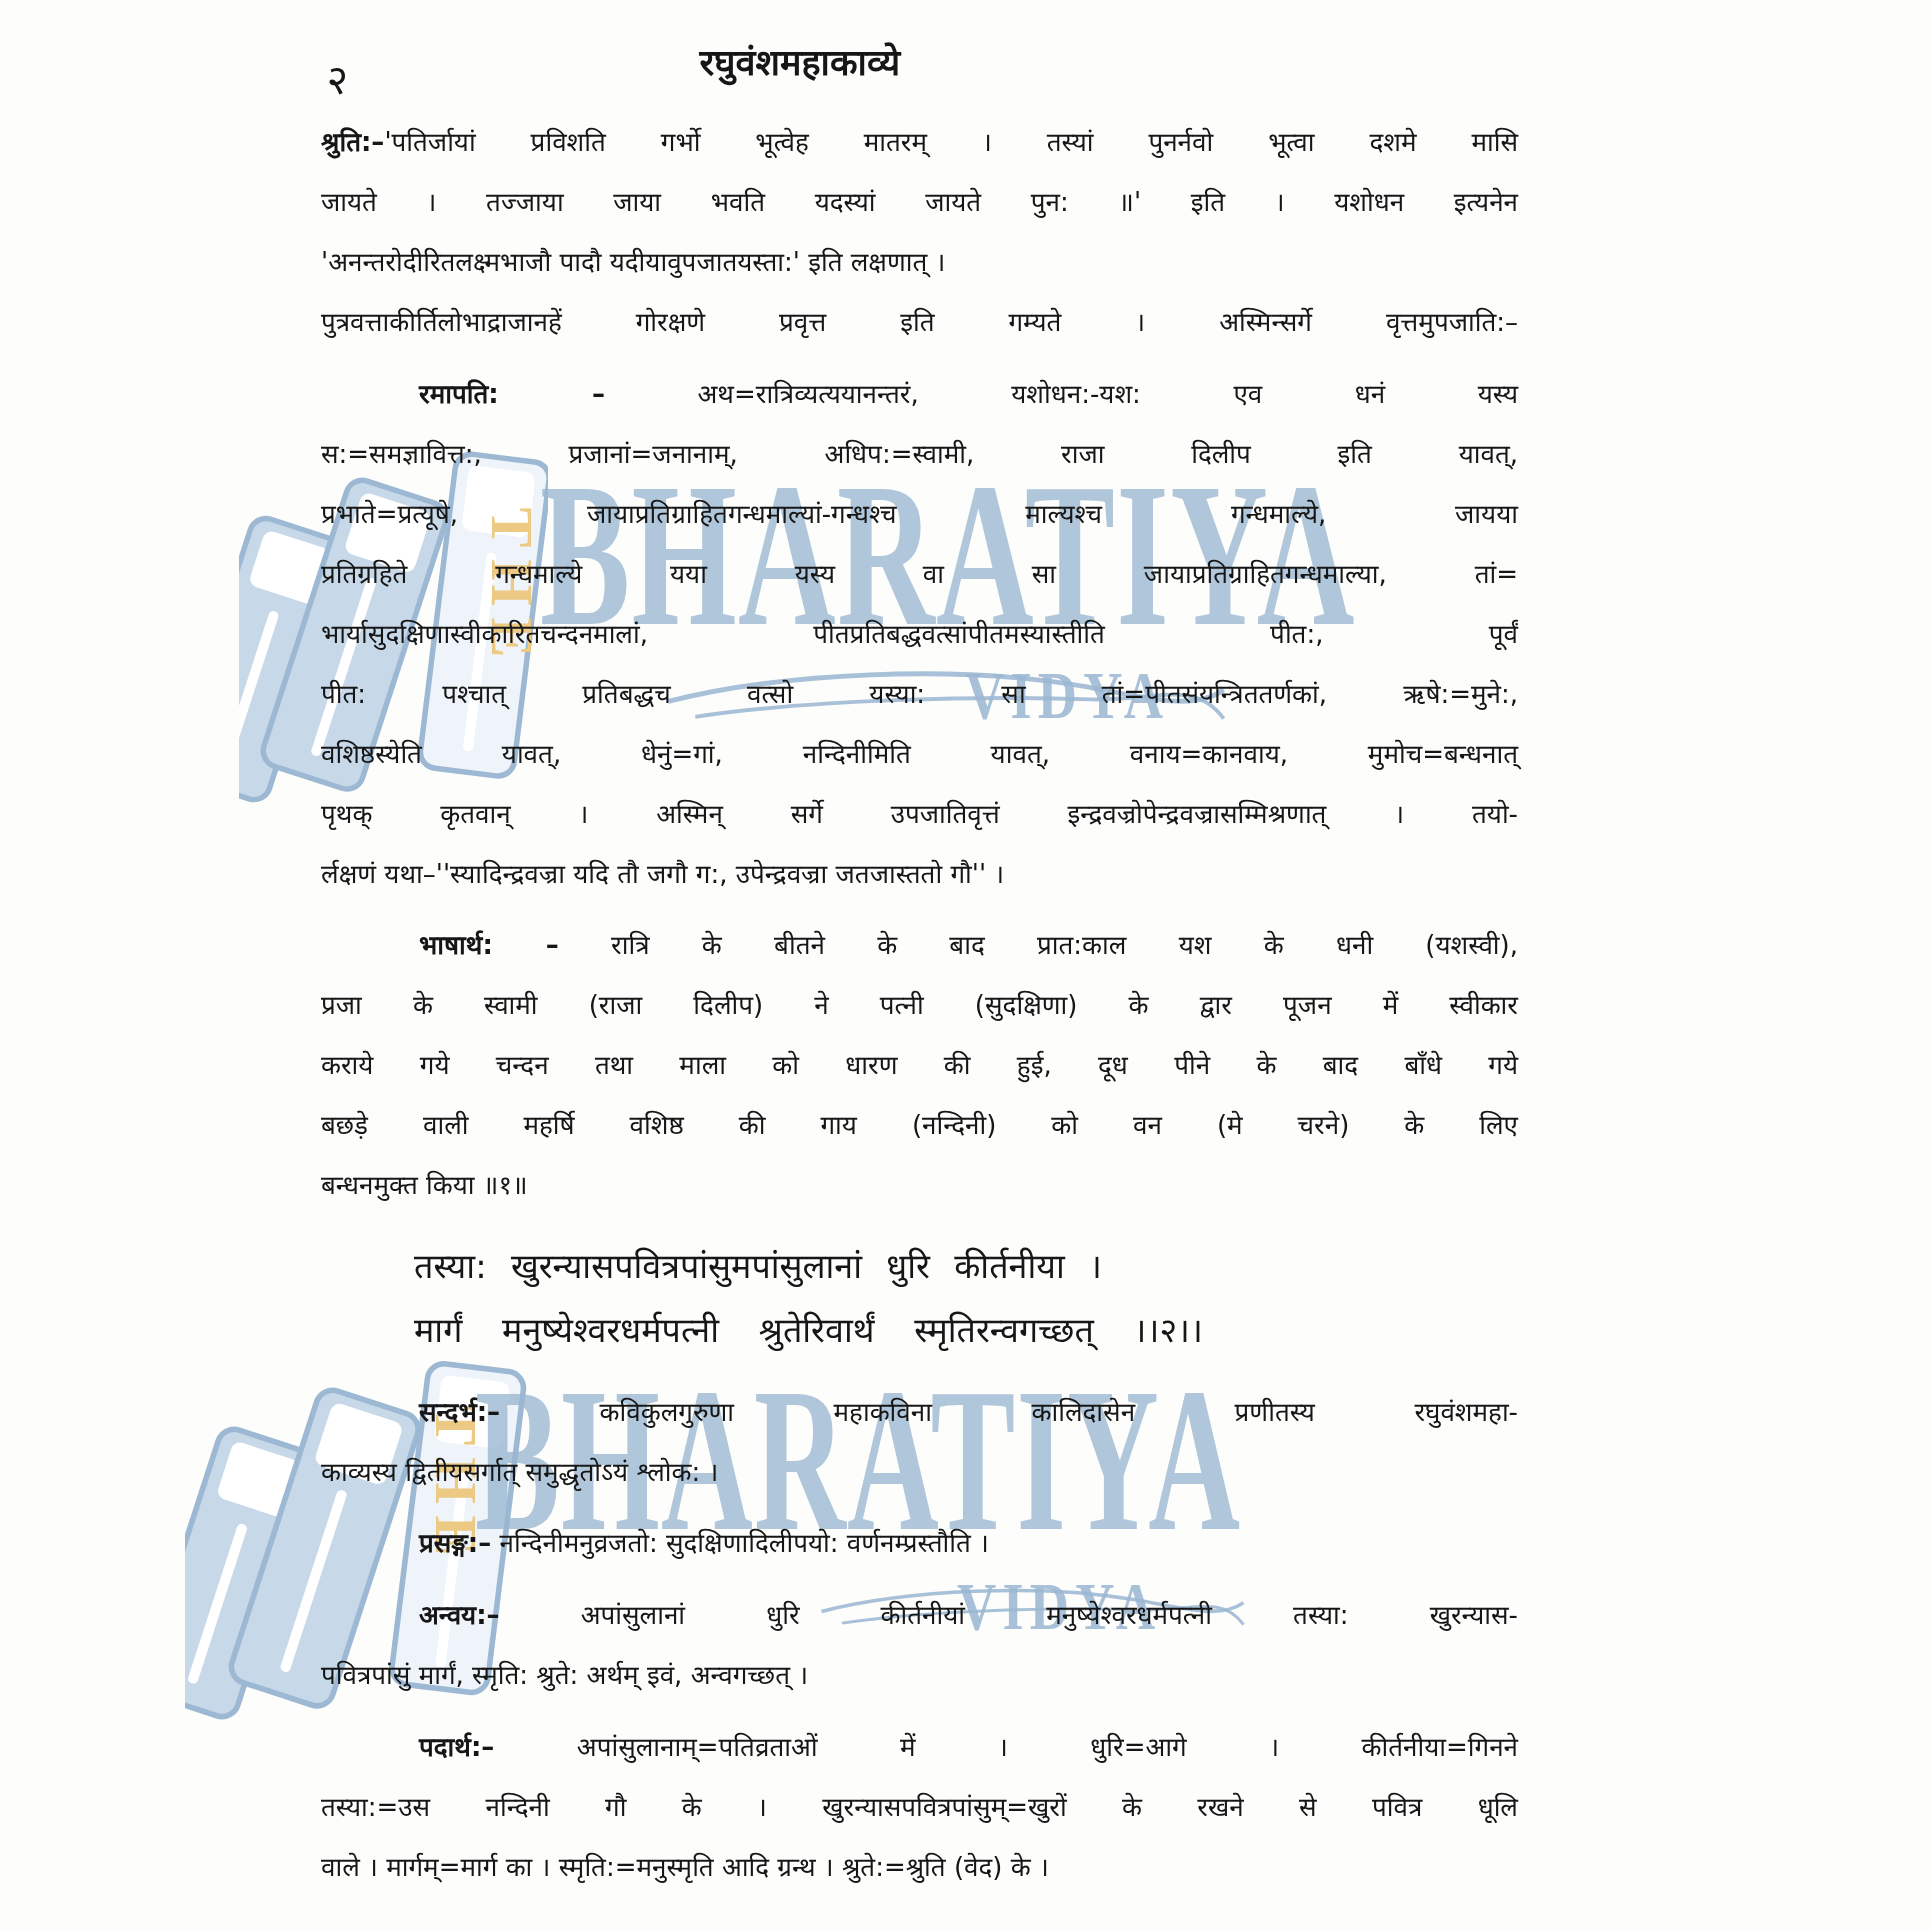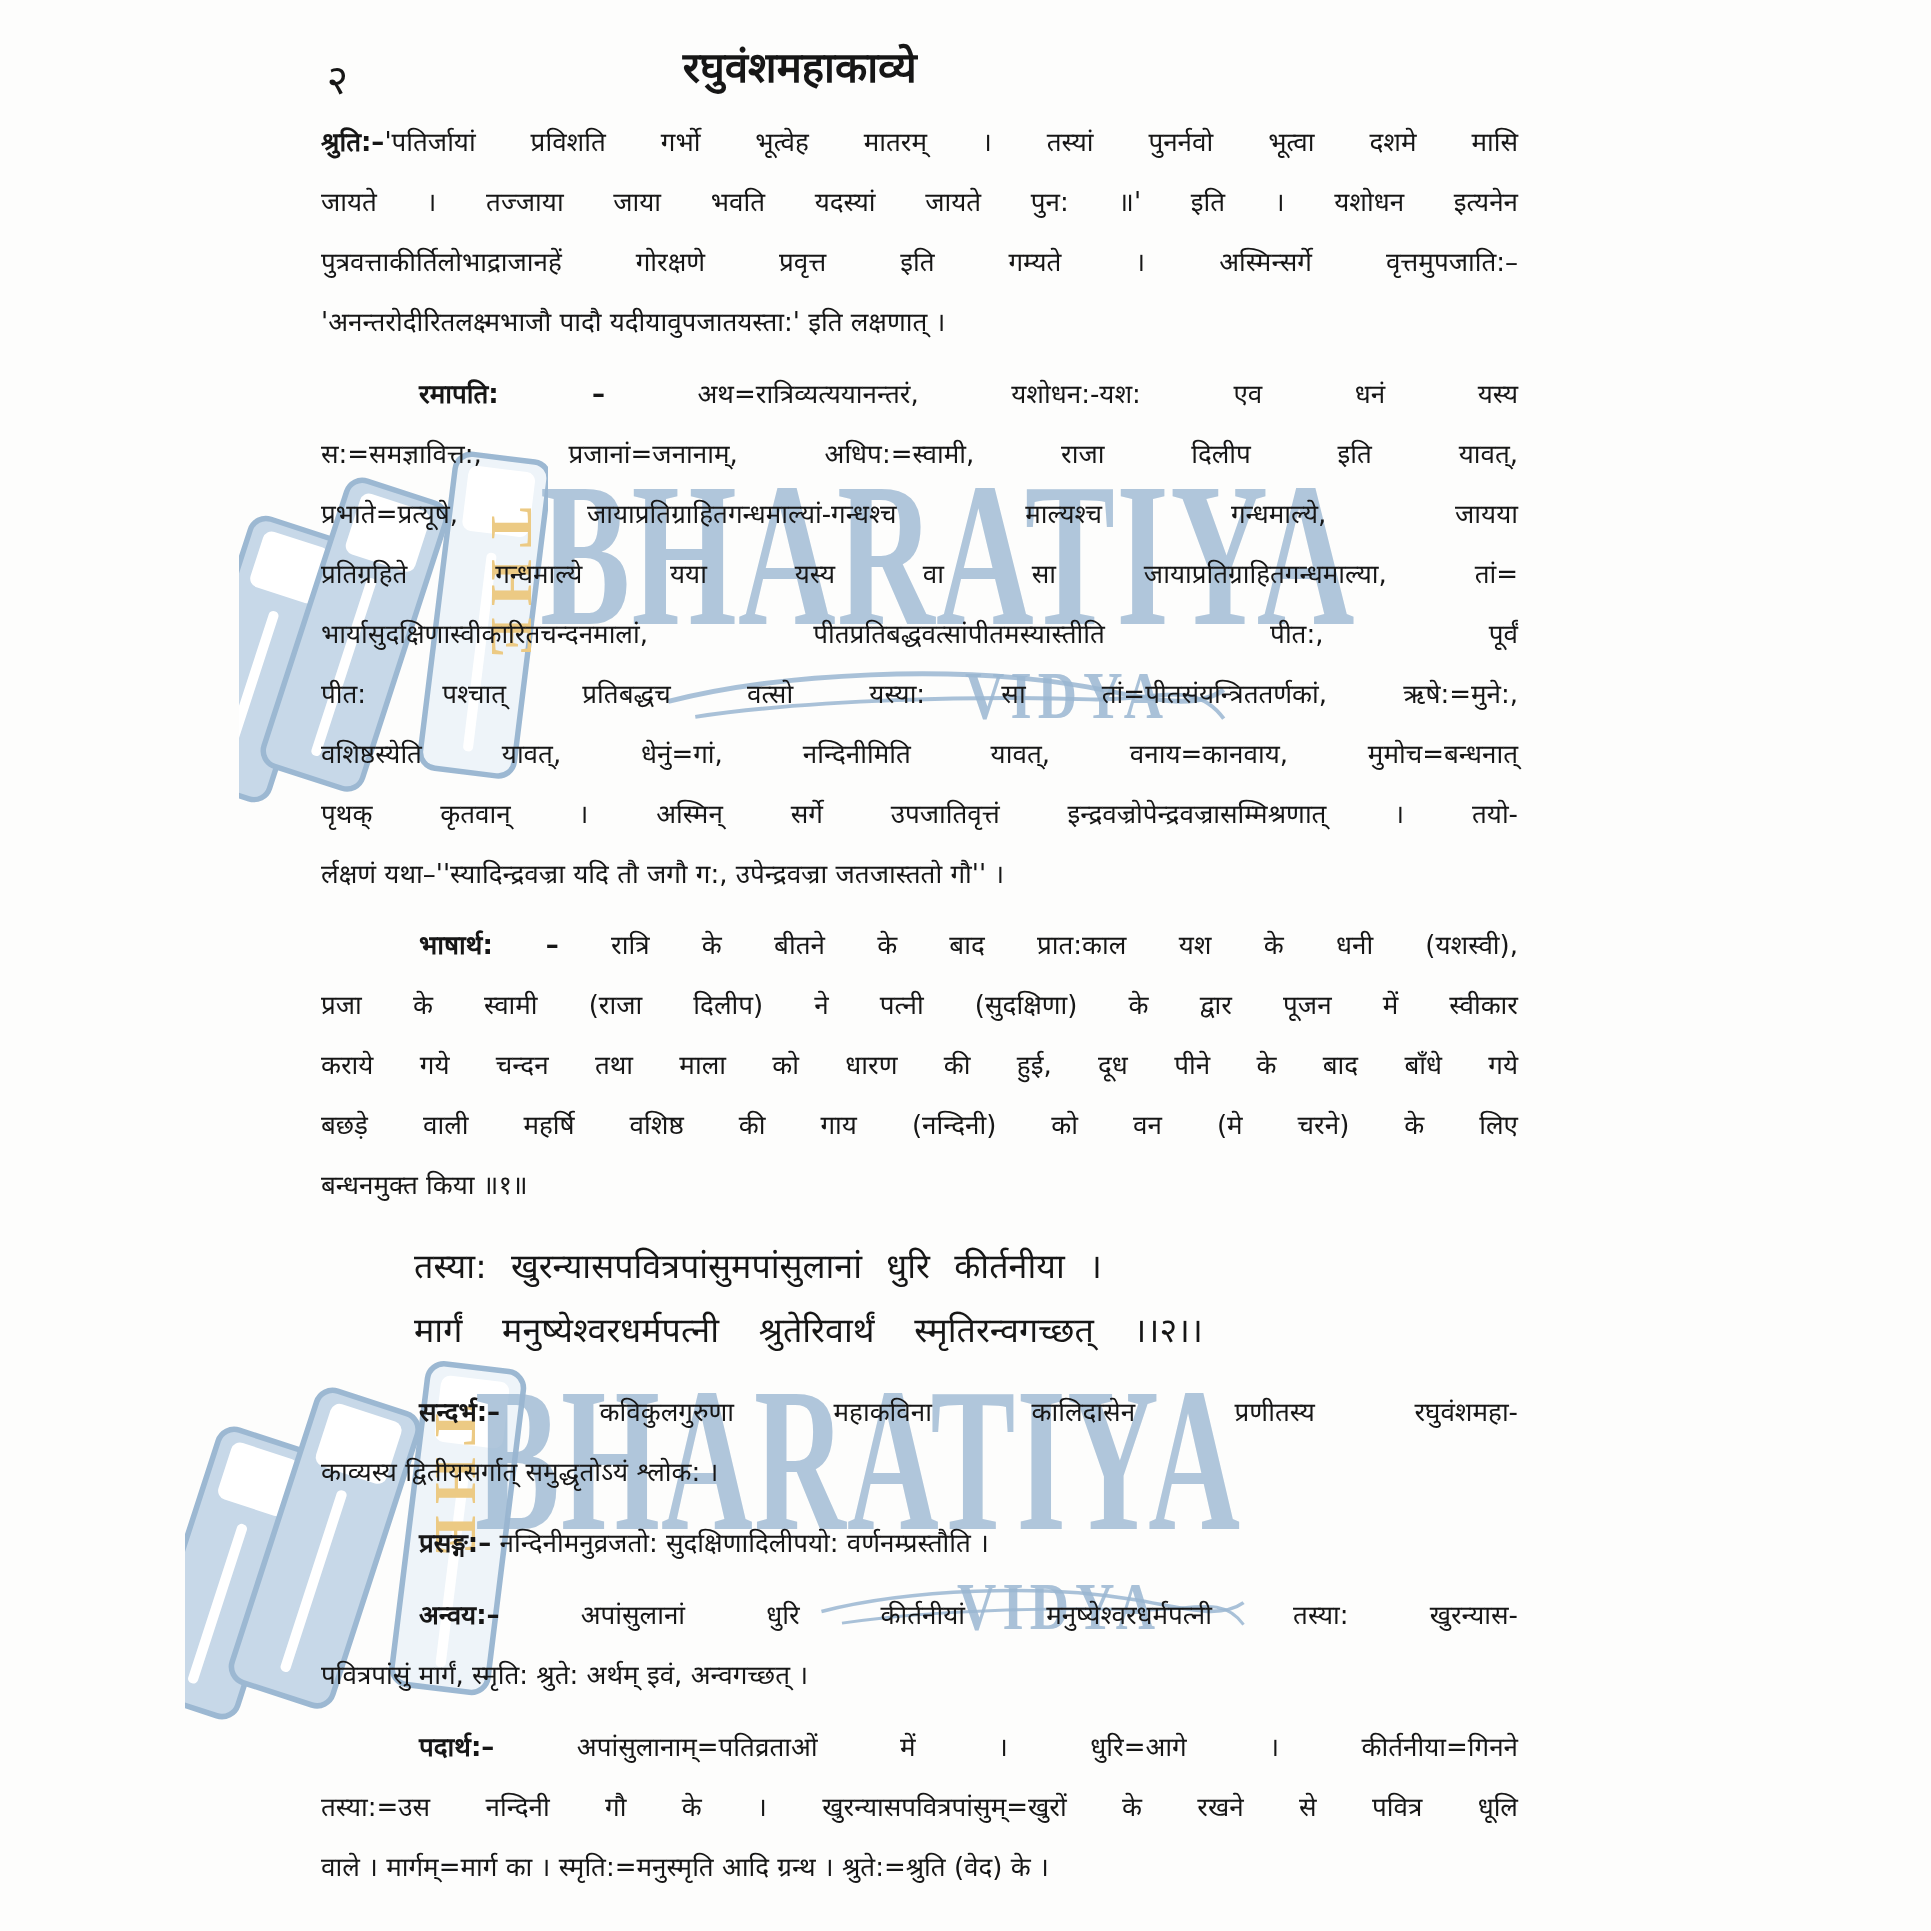--- a/index.html
+++ b/index.html
@@ -3,21 +3,21 @@
 <meta charset="utf-8">
 <style>
   html,body{margin:0;padding:0;background:#e8e8e8;}
   .page{position:relative;width:1931px;height:1931px;background:#fdfdfc;overflow:hidden;
         font-family:"DejaVu Sans",sans-serif;color:#161616;}
   
   .text-col{position:absolute;left:321px;top:35px;width:1197px;z-index:2;}
   .header{position:relative;height:77px;}
   .page-number{position:absolute;left:5.8px;top:15.4px;font-size:41px;}
   .doc-title{position:absolute;left:40%;transform:translateX(-50%);top:1.9px;
-             font-size:42px;font-weight:700;white-space:nowrap;}
+             font-size:36px;font-weight:700;white-space:nowrap;}
   .line{font-size:26px;line-height:60px;text-align:justify;text-align-last:justify;}
   .line.endp{text-align-last:left;}
   .line.ind{text-indent:98px;}
   .hd{font-weight:700;}
   .gap{height:11.6px;}
   .gap-lg{height:19.3px;}
   .shloka-line{font-size:34px;line-height:64px;font-weight:400;padding-left:93px;
                text-align:left;text-align-last:left;word-spacing:13.5px;}
   .shloka-line.wide{word-spacing:29px;text-align:center;}
   
@@ -110,22 +110,22 @@
   <div class="text-col">
 
     <div class="header">
       <div class="page-number">२</div>
       <div class="doc-title">रघुवंशमहाकाव्ये</div>
     </div>
 
     <div class="para">
       <div class="line"><b class="hd">श्रुति:–</b><span>'पतिर्जायां प्रविशति गर्भो भूत्वेह मातरम् । तस्यां पुनर्नवो भूत्वा दशमे मासि</span></div>
       <div class="line">जायते । तज्जाया जाया भवति यदस्यां जायते पुन: ॥' इति । यशोधन इत्यनेन</div>
+      <div class="line endp">'अनन्तरोदीरितलक्ष्मभाजौ पादौ यदीयावुपजातयस्ता:' इति लक्षणात् ।</div>
       <div class="line">पुत्रवत्ताकीर्तिलोभाद्राजानहें गोरक्षणे प्रवृत्त इति गम्यते । अस्मिन्सर्गे वृत्तमुपजाति:–</div>
-      <div class="line endp">'अनन्तरोदीरितलक्ष्मभाजौ पादौ यदीयावुपजातयस्ता:' इति लक्षणात् ।</div>
     </div>
     <div class="gap"></div>
 
     <div class="para">
       <div class="line ind"><b class="hd">रमापति: –</b><span> अथ=रात्रिव्यत्ययानन्तरं, यशोधन:-यश: एव धनं यस्य</span></div>
       <div class="line">स:=समज्ञावित्त:, प्रजानां=जनानाम्, अधिप:=स्वामी, राजा दिलीप इति यावत्,</div>
       <div class="line">प्रभाते=प्रत्यूषे, जायाप्रतिग्राहितगन्धमाल्यां-गन्धश्च माल्यश्च गन्धमाल्ये, जायया</div>
       <div class="line">प्रतिग्रहिते गन्धमाल्ये यया यस्य वा सा जायाप्रतिग्राहितगन्धमाल्या, तां=</div>
       <div class="line">भार्यासुदक्षिणास्वीकारितचन्दनमालां, पीतप्रतिबद्धवत्सांपीतमस्यास्तीति पीत:, पूर्वं</div>
       <div class="line">पीत: पश्चात् प्रतिबद्धच वत्सो यस्या: सा तां=पीतसंयन्त्रिततर्णकां, ऋषे:=मुने:,</div>

